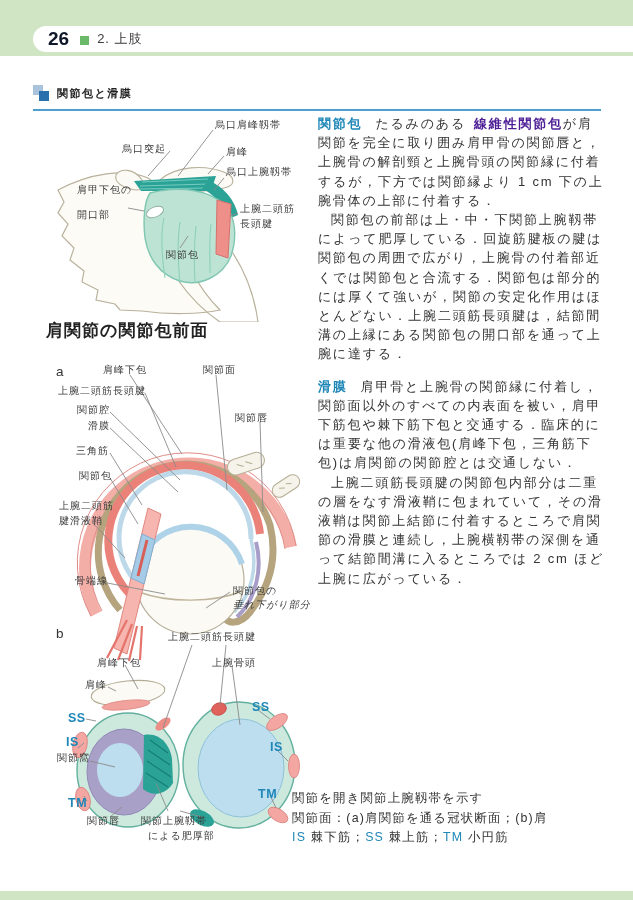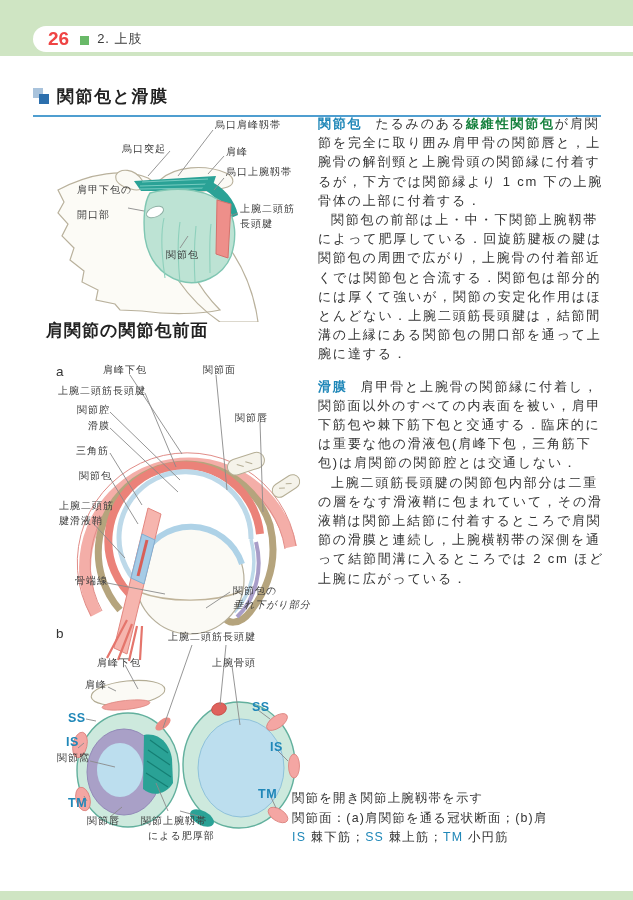--- a/index.html
+++ b/index.html
@@ -4,40 +4,40 @@
 <style>
   html,body{margin:0;padding:0;background:#ffffff;}
   .page{position:relative;width:633px;height:900px;background:#ffffff;overflow:hidden;
         font-family:"Liberation Sans",sans-serif;color:#333;}
 
   
   .band-top{position:absolute;left:0;top:0;width:633px;height:56px;background:#cfe5c3;}
   .band-bottom{position:absolute;left:0;top:891px;width:633px;height:9px;background:#cfe5c3;}
   .page-tab{position:absolute;left:33px;top:26px;right:0;height:26px;background:#ffffff;
             border-radius:13px 0 0 13px;display:flex;align-items:center;padding-left:15px;}
-  .pageno{font-size:19px;font-weight:bold;color:#ef4444;}
+  .pageno{font-size:19px;font-weight:bold;color:#0f172a;}
   .chap-bullet{width:9px;height:9px;background:#69b968;margin:2px 8px 0 11px;}
   .chapter{font-size:13px;color:#3a3a3a;letter-spacing:1px;}
 
   
   .sec-head{position:absolute;left:33px;top:85px;width:568px;border-bottom:2px solid #4f9ed0;
             padding-bottom:7px;display:flex;align-items:center;}
   .sec-icon{position:relative;width:17px;height:17px;margin-right:7px;}
   .sec-icon .sq1{position:absolute;left:0;top:0;width:10px;height:10px;background:#a9c3dc;}
   .sec-icon .sq2{position:absolute;left:6px;top:6px;width:10px;height:10px;background:#2c6fad;}
-  .sec-title{font-size:17px;font-weight:bold;color:#222;margin:0;letter-spacing:1.5px;}
+  .sec-title{font-size:11px;font-weight:bold;color:#222;margin:0;letter-spacing:1.5px;}
 
   
   .article{position:absolute;left:318px;top:114px;width:289px;font-size:13px;line-height:19.2px;
            letter-spacing:1.8px;color:#333;}
   .article p{margin:0;}
   .article p.indent{text-indent:1em;}
   .article p.gap{margin-top:13px;}
   .lead{color:#1f87b8;font-weight:bold;margin-right:13px;}
-  .article b{font-weight:bold;color:#15803d;}
+  .article b{font-weight:bold;color:#4c1d95;margin-left:8px;}
 
   
   .lbl{position:absolute;font-size:10px;color:#3a3a3a;letter-spacing:1px;white-space:nowrap;line-height:1.25;}
   .lbl.bold{font-weight:bold;font-size:17px;color:#222;}
   .lbl.tag{font-size:13.5px;color:#333;}
   .lbl.abbr{color:#1f87b8;font-weight:bold;font-size:12.5px;letter-spacing:0.5px;}
   svg{position:absolute;display:block;}
   .ldr{stroke:#8a8a8a;stroke-width:0.9;fill:none;}
 
   

